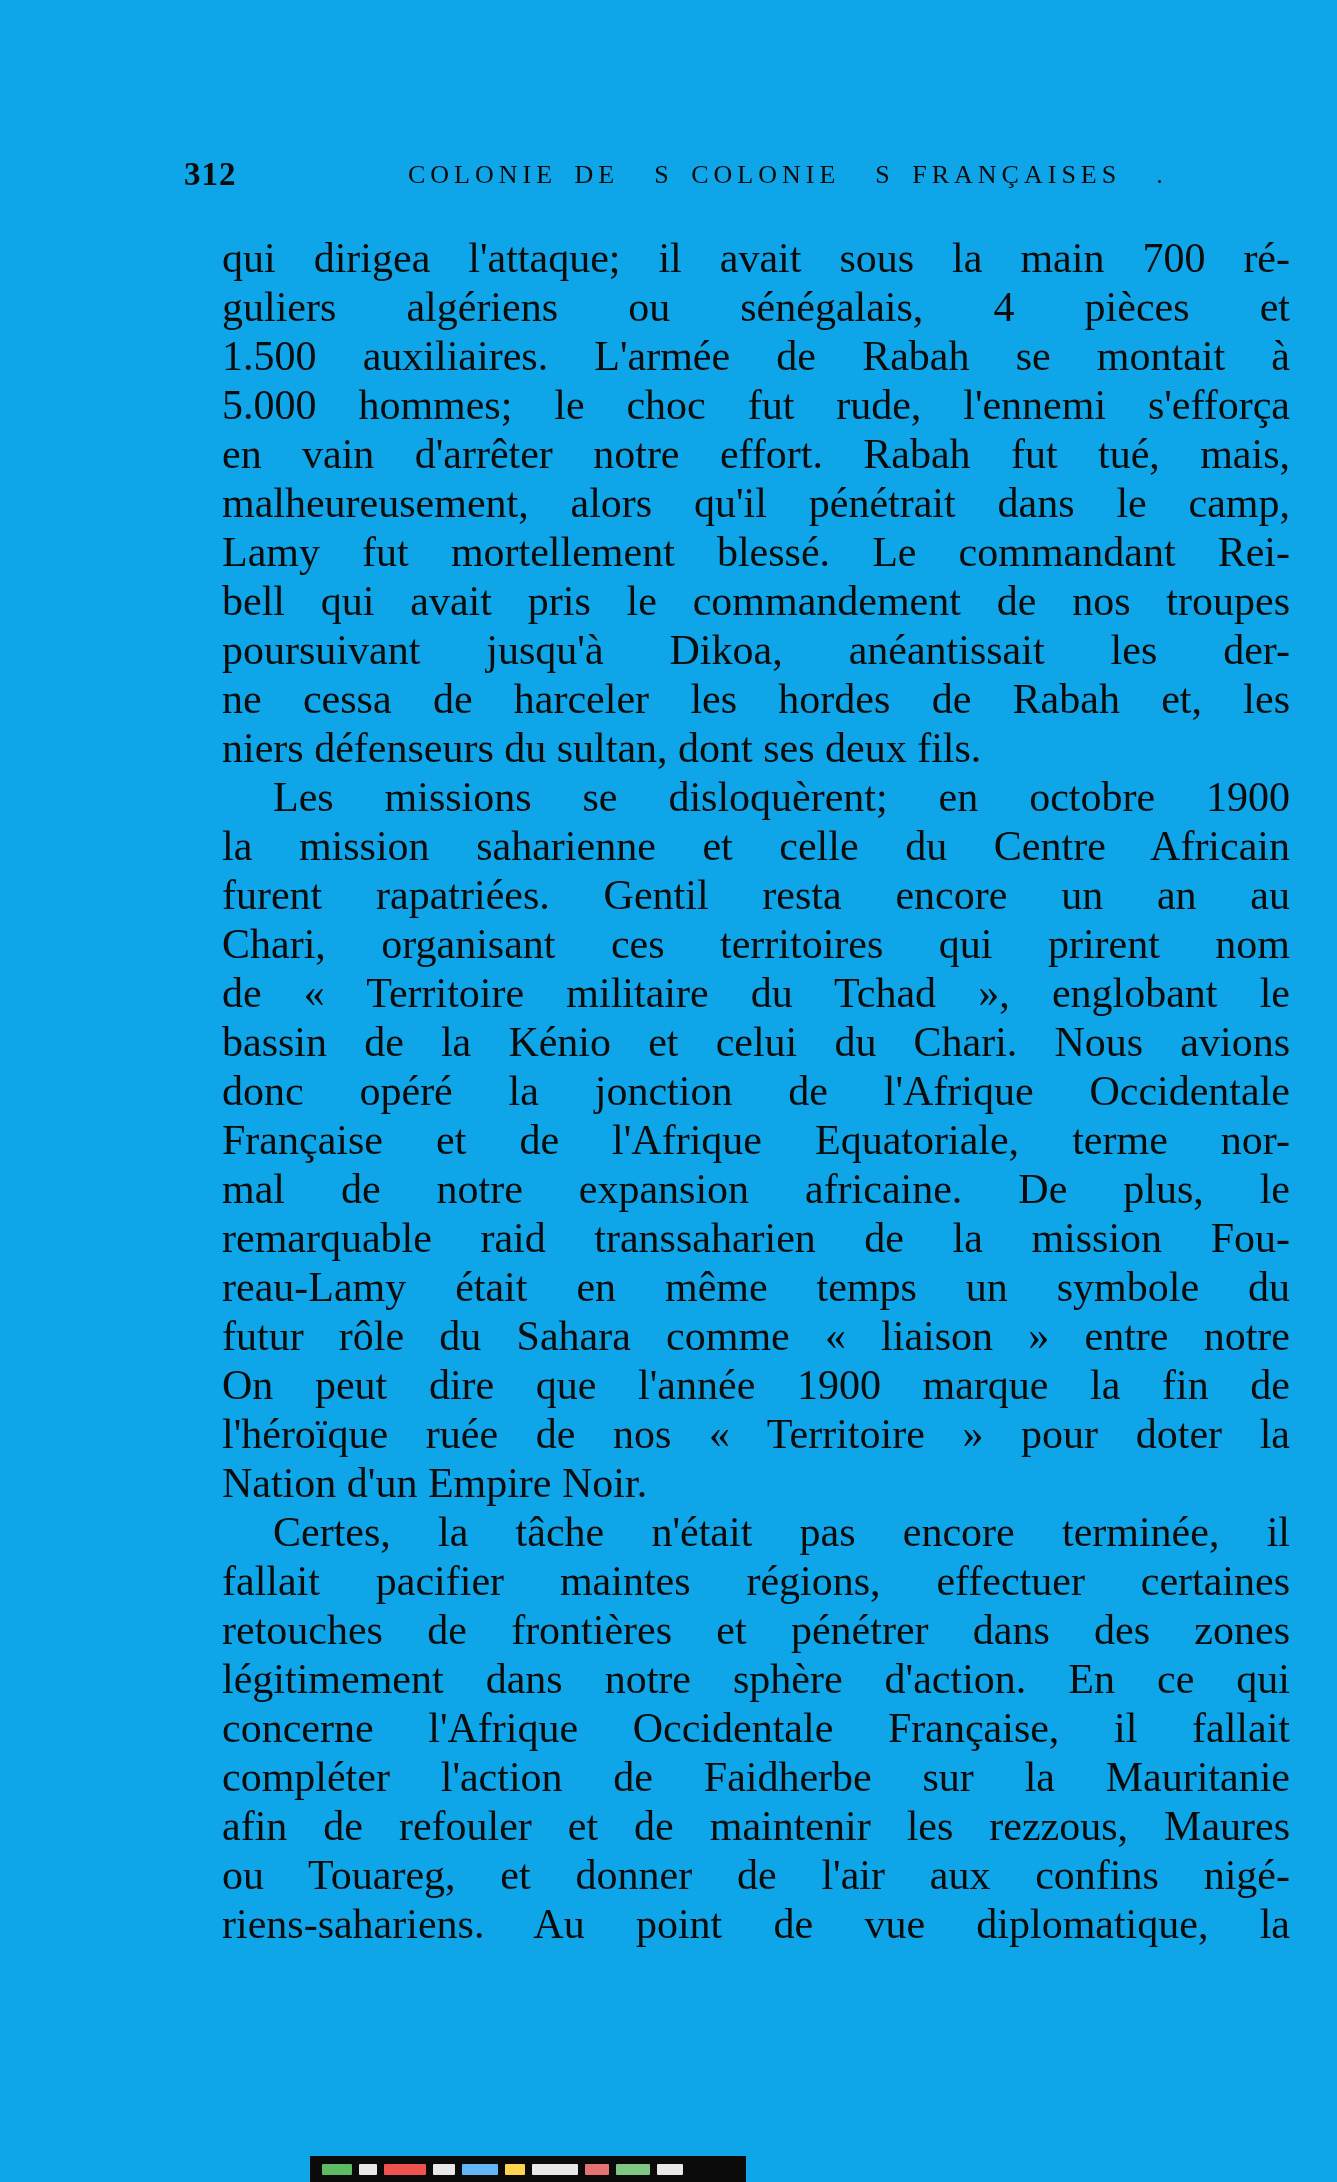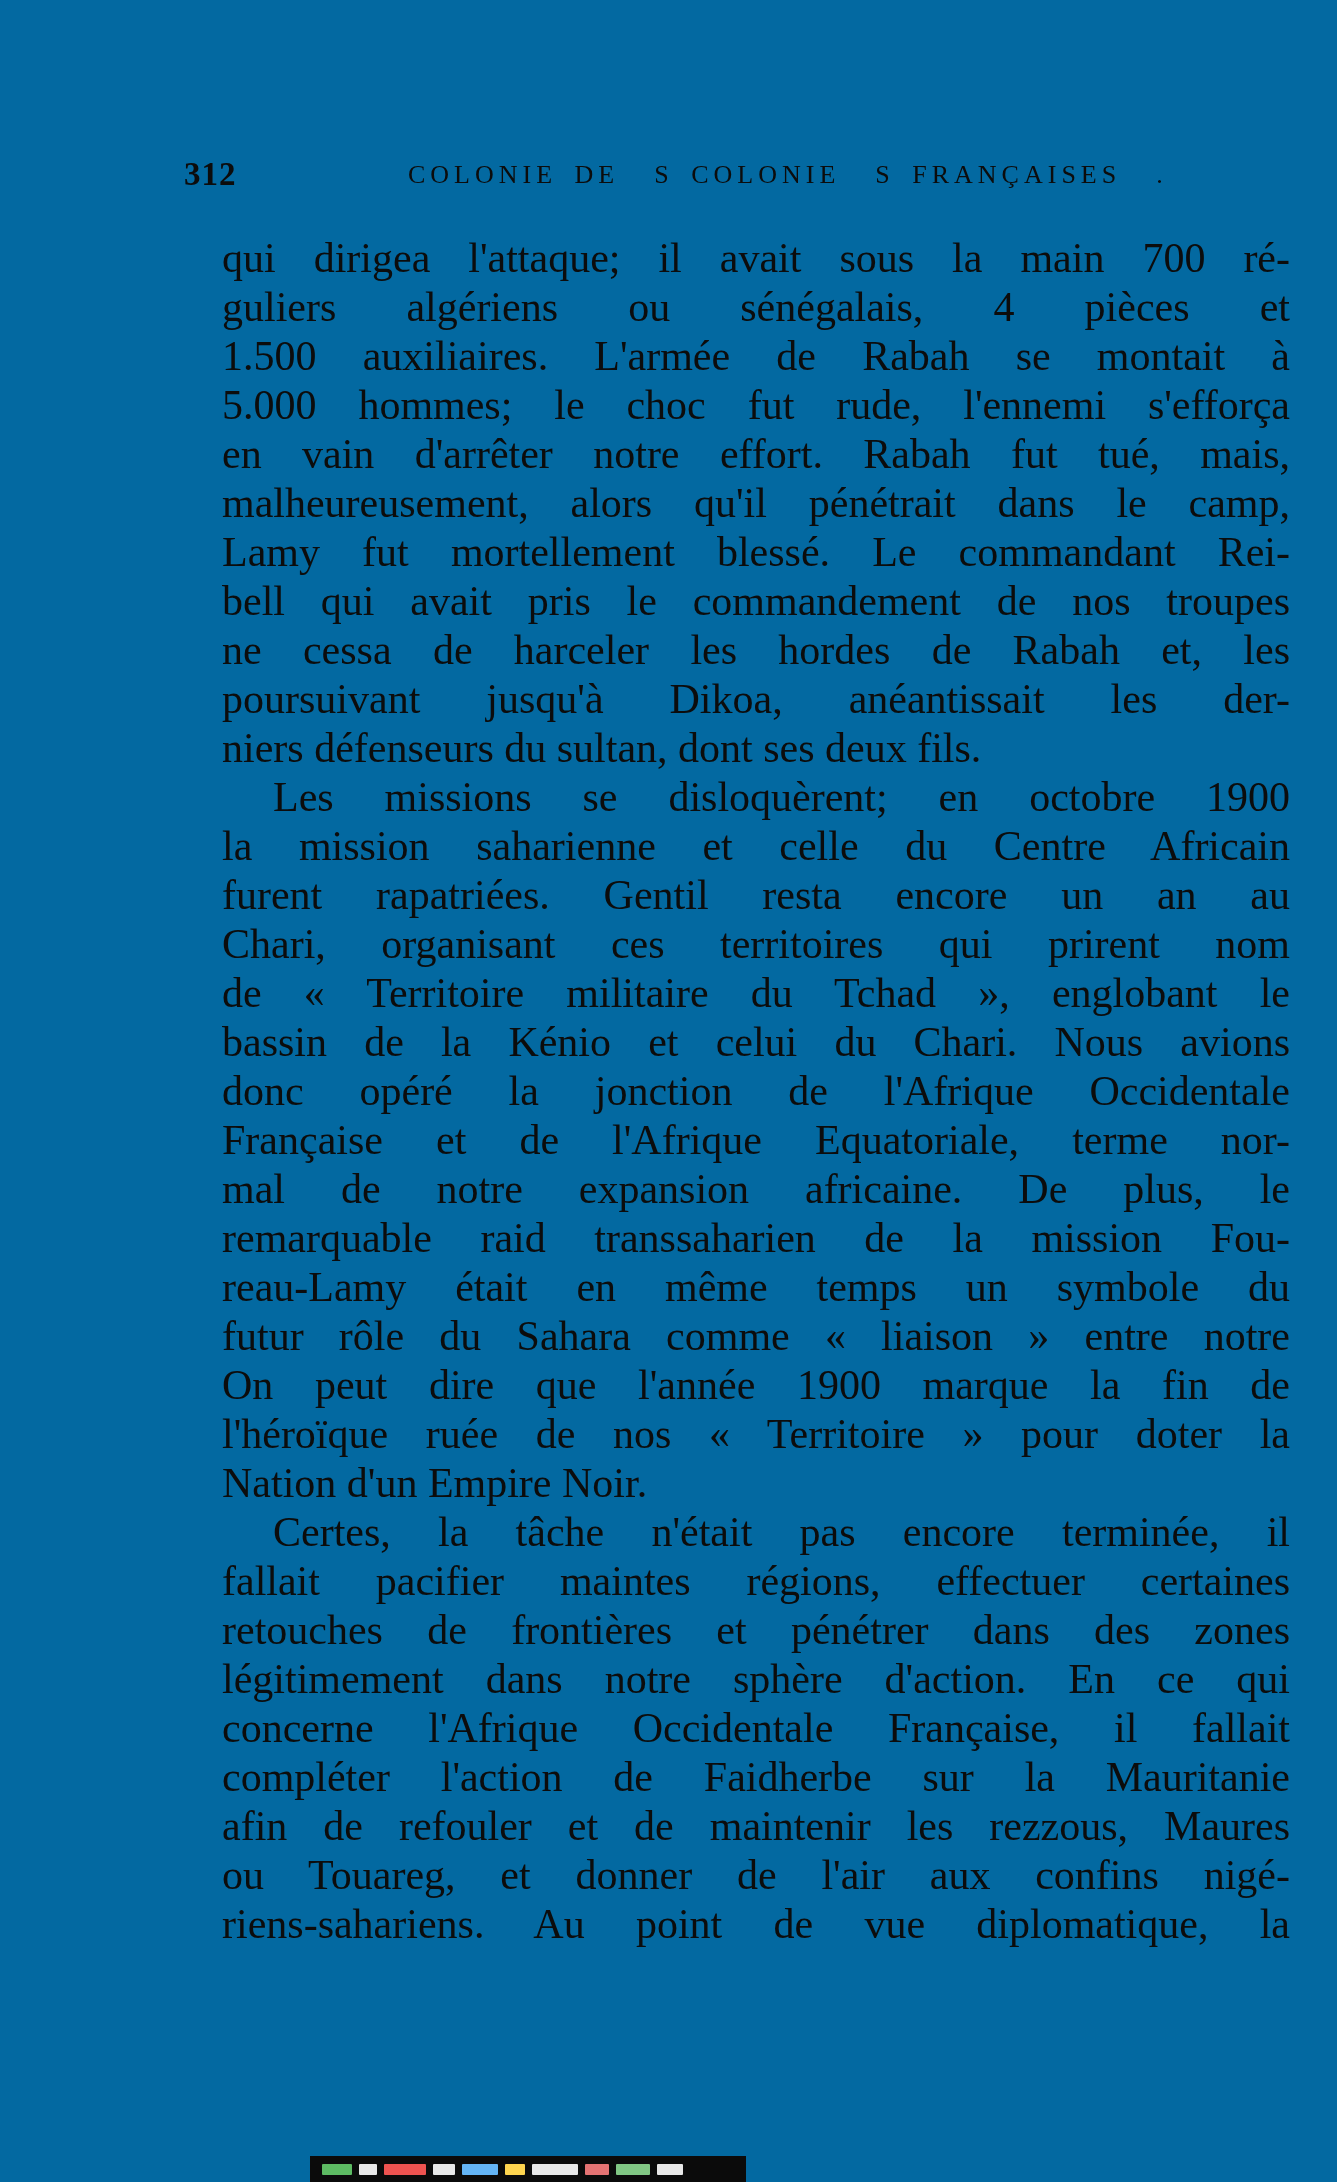--- a/index.html
+++ b/index.html
@@ -4,21 +4,21 @@
 <style>
   html, body {
     margin: 0;
     padding: 0;
     background: #ffffff;
   }
   .canvas {
     position: relative;
     width: 1337px;
     height: 2182px;
-    background: #0369a1;
+    background: #0ea5e9;
     font-family: "Liberation Serif", "DejaVu Serif", serif;
     color: #0c0c0c;
     overflow: hidden;
   }
   .pagenum {
     position: absolute;
     left: 184px;
     top: 156px;
     font-size: 33px;
     font-weight: bold;
@@ -88,22 +88,22 @@
 
   <main class="text-block" id="text-block">
       <div class="line">qui dirigea l'attaque; il avait sous la main 700 ré-</div>
       <div class="line">guliers algériens ou sénégalais, 4 pièces et</div>
       <div class="line">1.500 auxiliaires. L'armée de Rabah se montait à</div>
       <div class="line">5.000 hommes; le choc fut rude, l'ennemi s'efforça</div>
       <div class="line">en vain d'arrêter notre effort. Rabah fut tué, mais,</div>
       <div class="line">malheureusement, alors qu'il pénétrait dans le camp,</div>
       <div class="line">Lamy fut mortellement blessé. Le commandant Rei-</div>
       <div class="line">bell qui avait pris le commandement de nos troupes</div>
+      <div class="line">poursuivant jusqu'à Dikoa, anéantissait les der-</div>
       <div class="line">ne cessa de harceler les hordes de Rabah et, les</div>
-      <div class="line">poursuivant jusqu'à Dikoa, anéantissait les der-</div>
       <div class="line noj">niers défenseurs du sultan, dont ses deux fils.</div>
       <div class="line ind">Les missions se disloquèrent; en octobre 1900</div>
       <div class="line">la mission saharienne et celle du Centre Africain</div>
       <div class="line">furent rapatriées. Gentil resta encore un an au</div>
       <div class="line">Chari, organisant ces territoires qui prirent nom</div>
       <div class="line">de « Territoire militaire du Tchad », englobant le</div>
       <div class="line">bassin de la Kénio et celui du Chari. Nous avions</div>
       <div class="line">donc opéré la jonction de l'Afrique Occidentale</div>
       <div class="line">Française et de l'Afrique Equatoriale, terme nor-</div>
       <div class="line">mal de notre expansion africaine. De plus, le</div>

